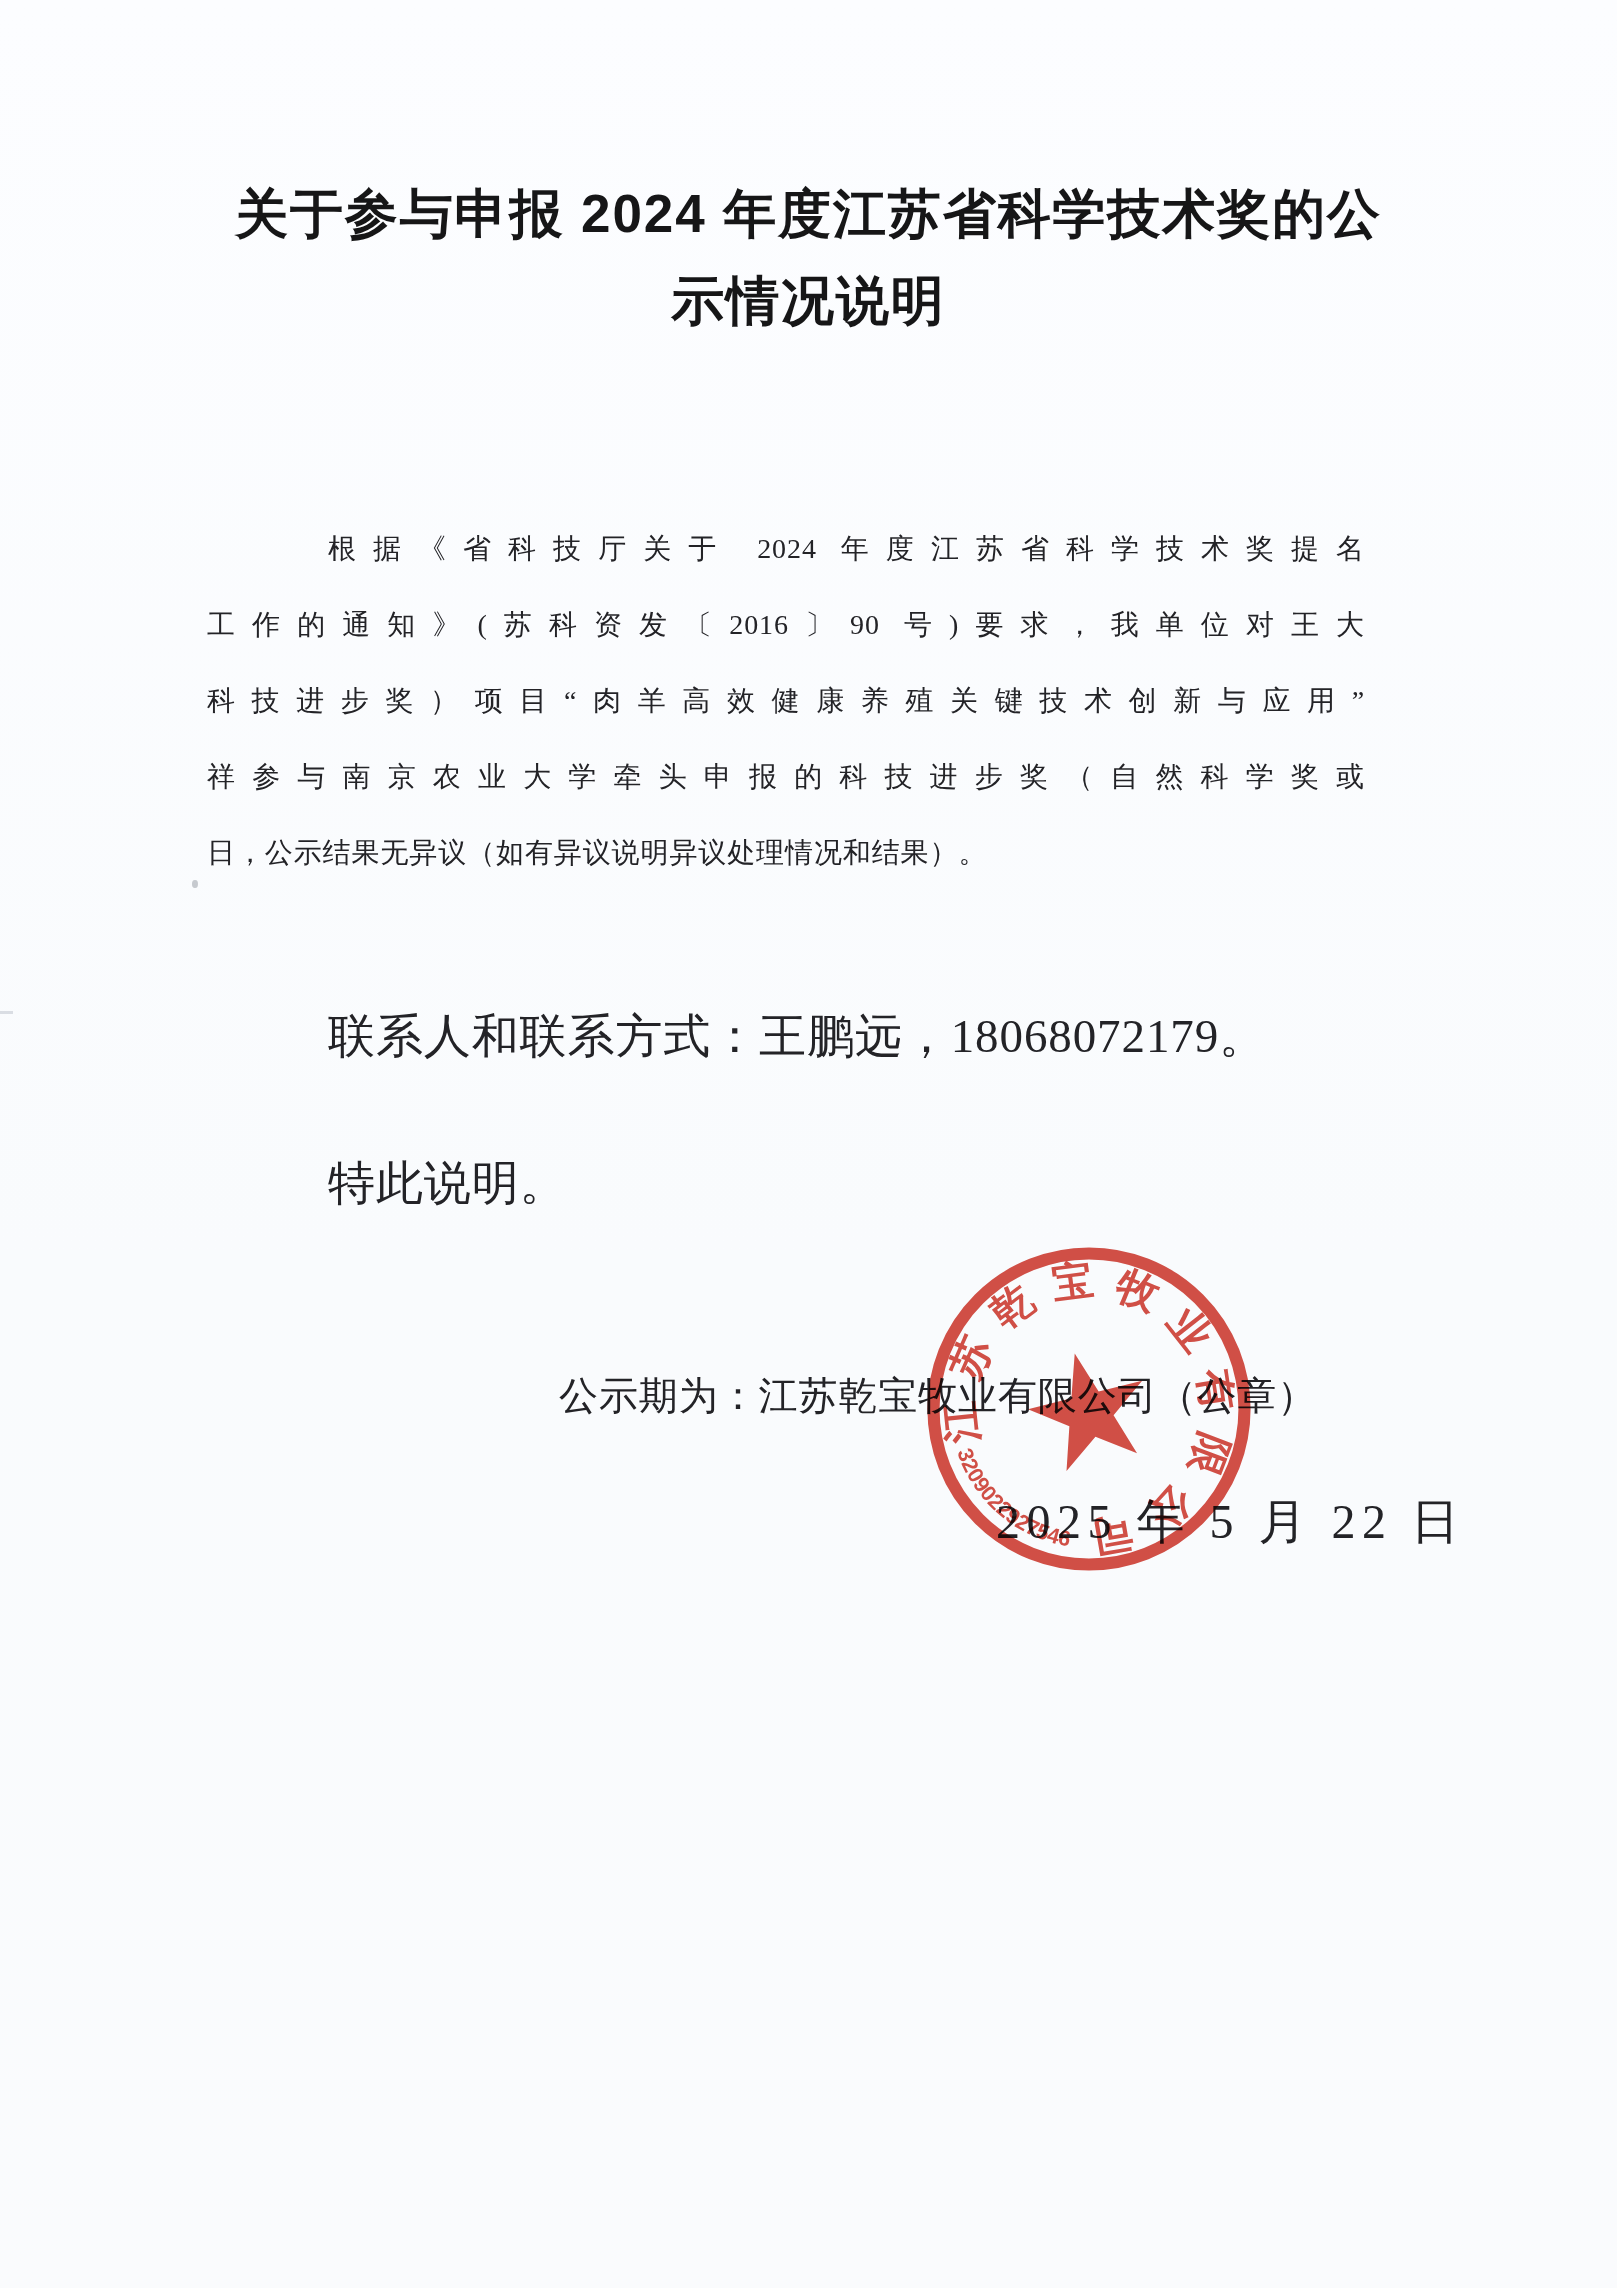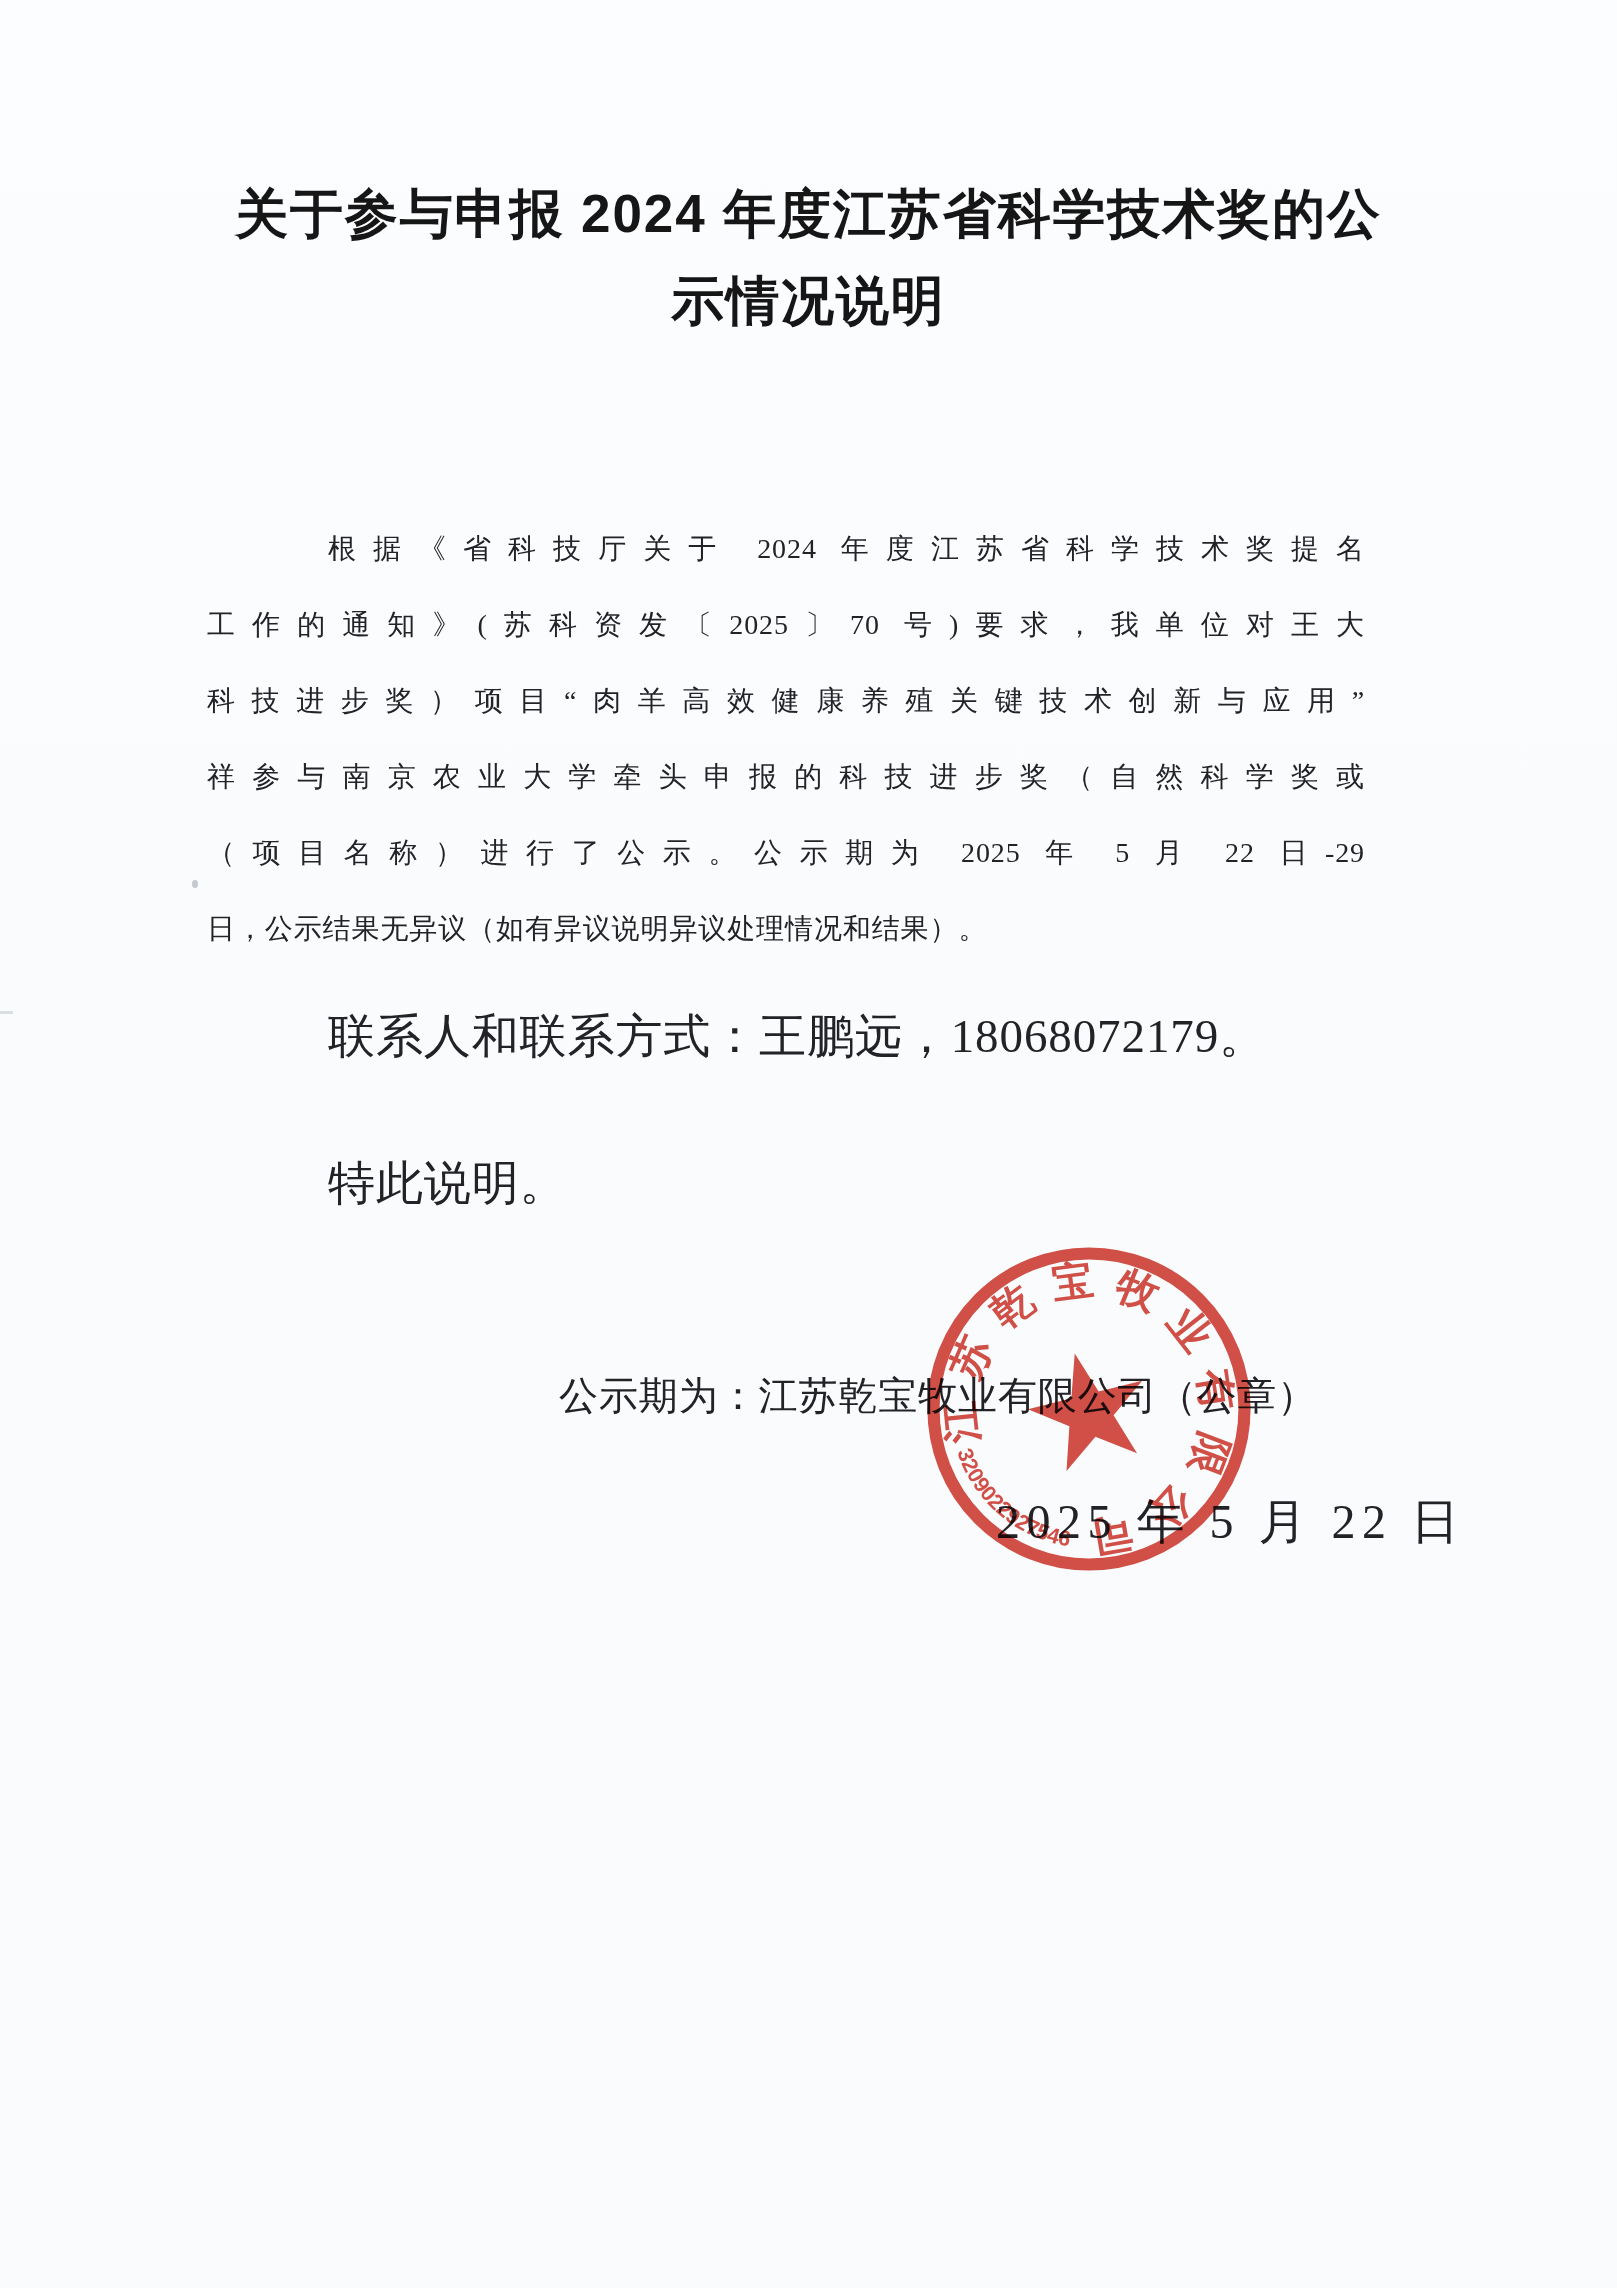--- a/index.html
+++ b/index.html
@@ -89,24 +89,23 @@
 
 <div id="page">
 
   <div class="title">
     <div>关于参与申报 2024 年度江苏省科学技术奖的公</div>
     <div>示情况说明</div>
   </div>
 
   <div class="bodytext">
     <div class="line justify" style="text-indent:121px">根据《省科技厅关于 2024 年度江苏省科学技术奖提名</div>
-    <div class="line justify">工作的通知》(苏科资发〔2025〕70 号)要求，我单位对王大</div>
+    <div class="line justify">工作的通知》(苏科资发〔2016〕90 号)要求，我单位对王大</div>
     <div class="line justify">科技进步奖）项目“肉羊高效健康养殖关键技术创新与应用”</div>
     <div class="line justify">祥参与南京农业大学牵头申报的科技进步奖（自然科学奖或</div>
-    <div class="line justify">（项目名称）进行了公示。公示期为 2025 年 5 月 22 日-29</div>
     <div class="line">日，公示结果无异议（如有异议说明异议处理情况和结果）。</div>
   </div>
 
   <div class="indent-line contact">联系人和联系方式：王鹏远，18068072179。</div>
 
   <div class="indent-line closing">特此说明。</div>
 
   <div class="unit-line">公示期为：江苏乾宝牧业有限公司（公章）</div>
 
   <div class="date-line">2025 年 5 月 22 日</div>

